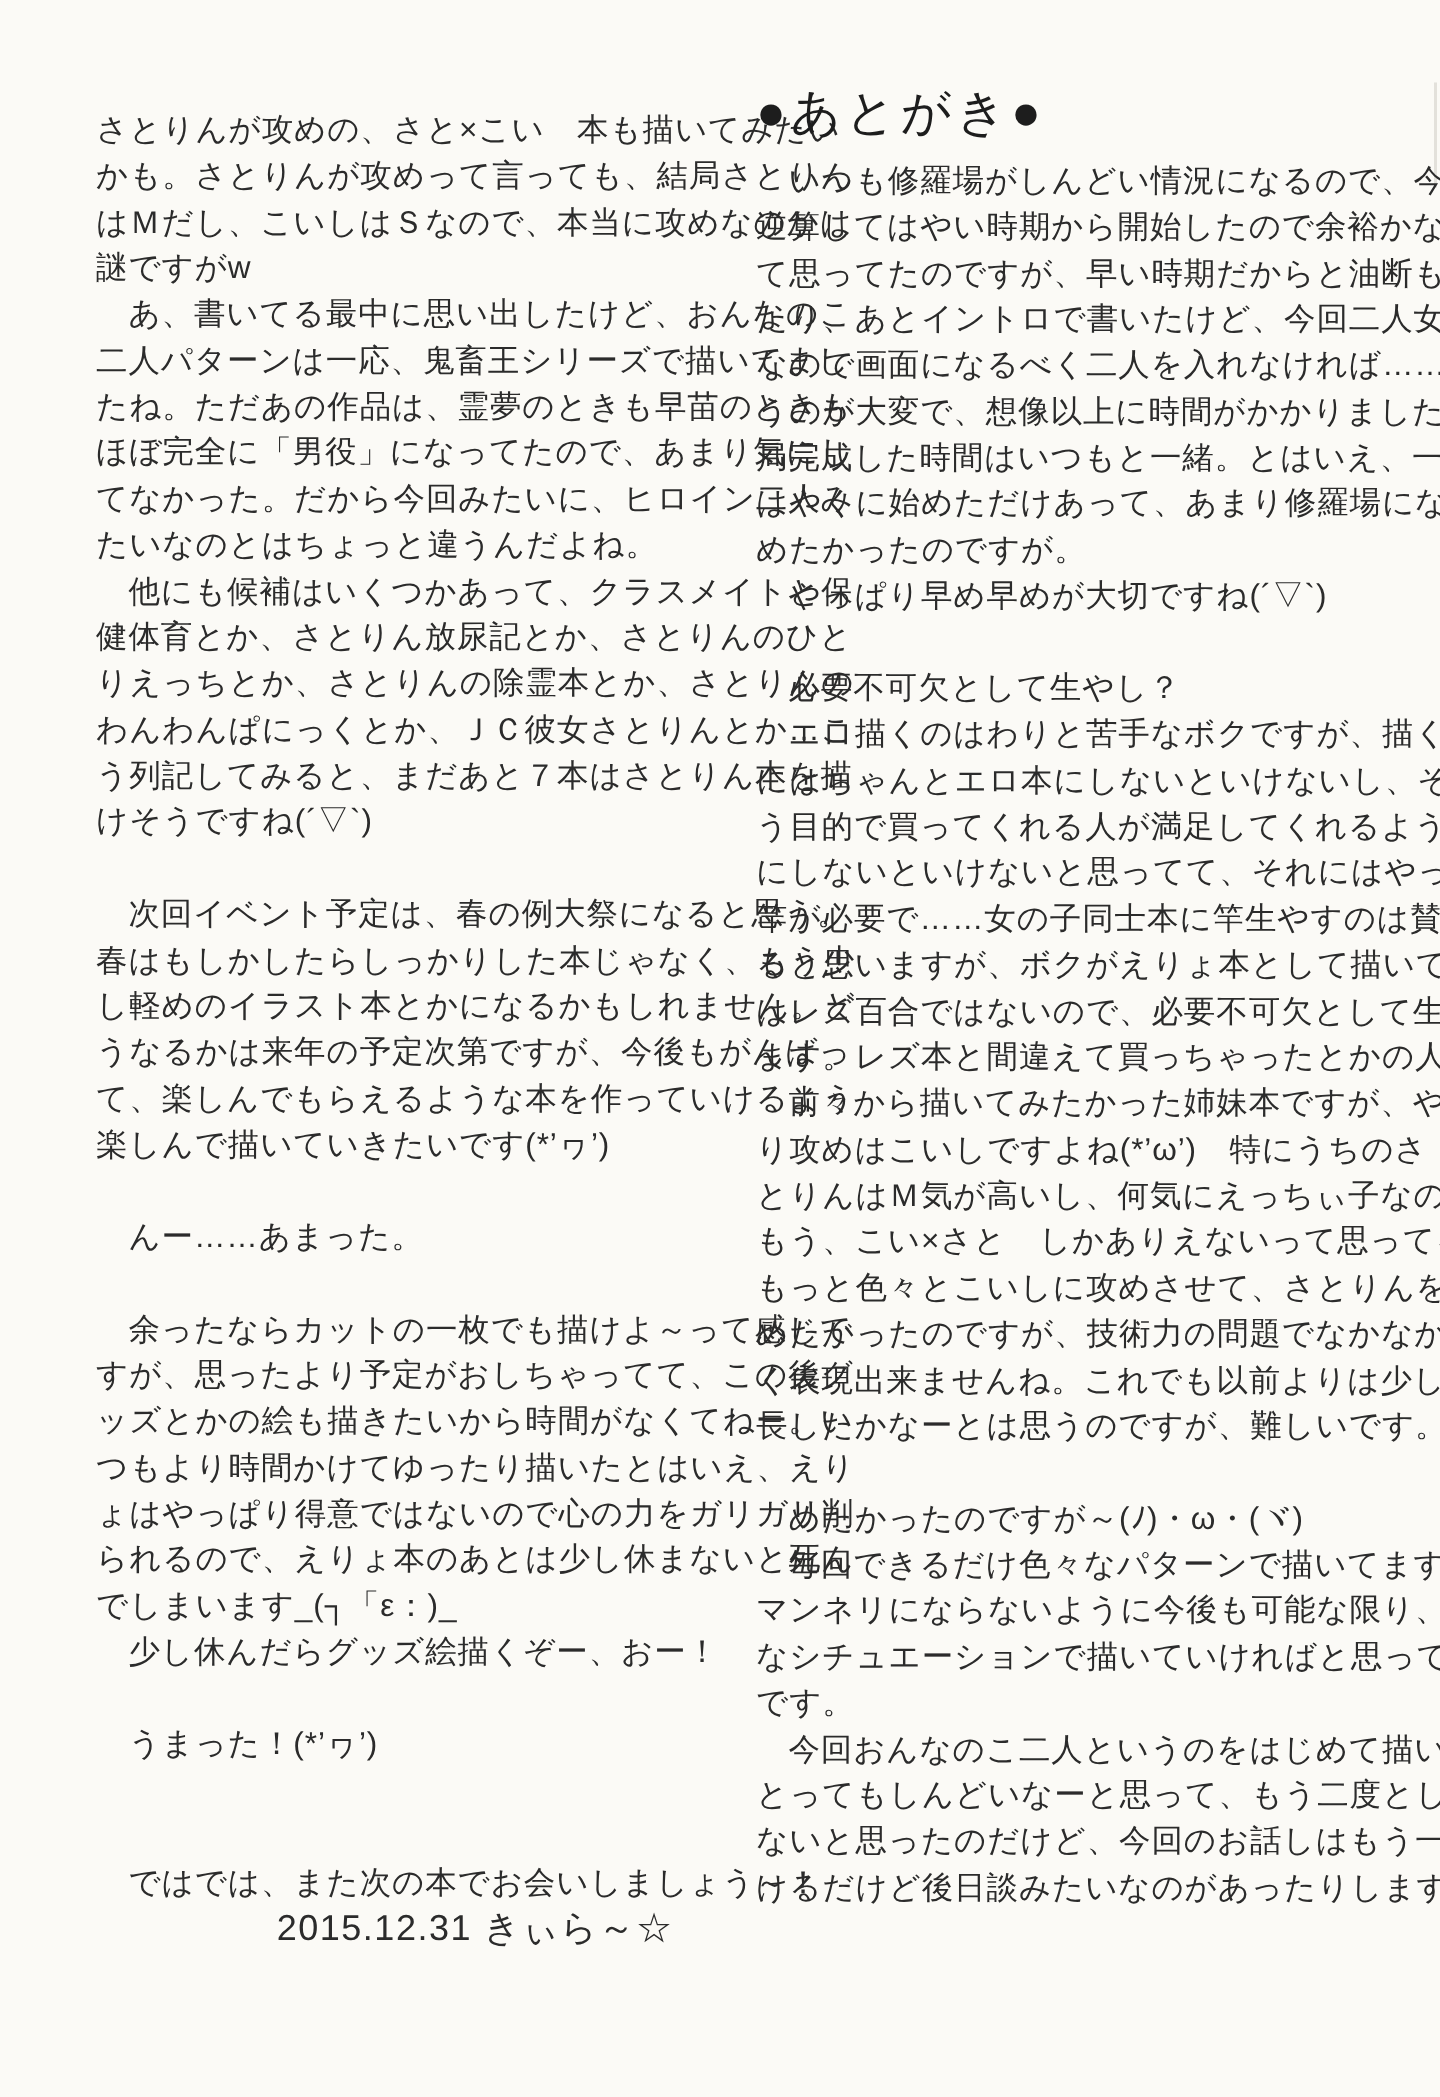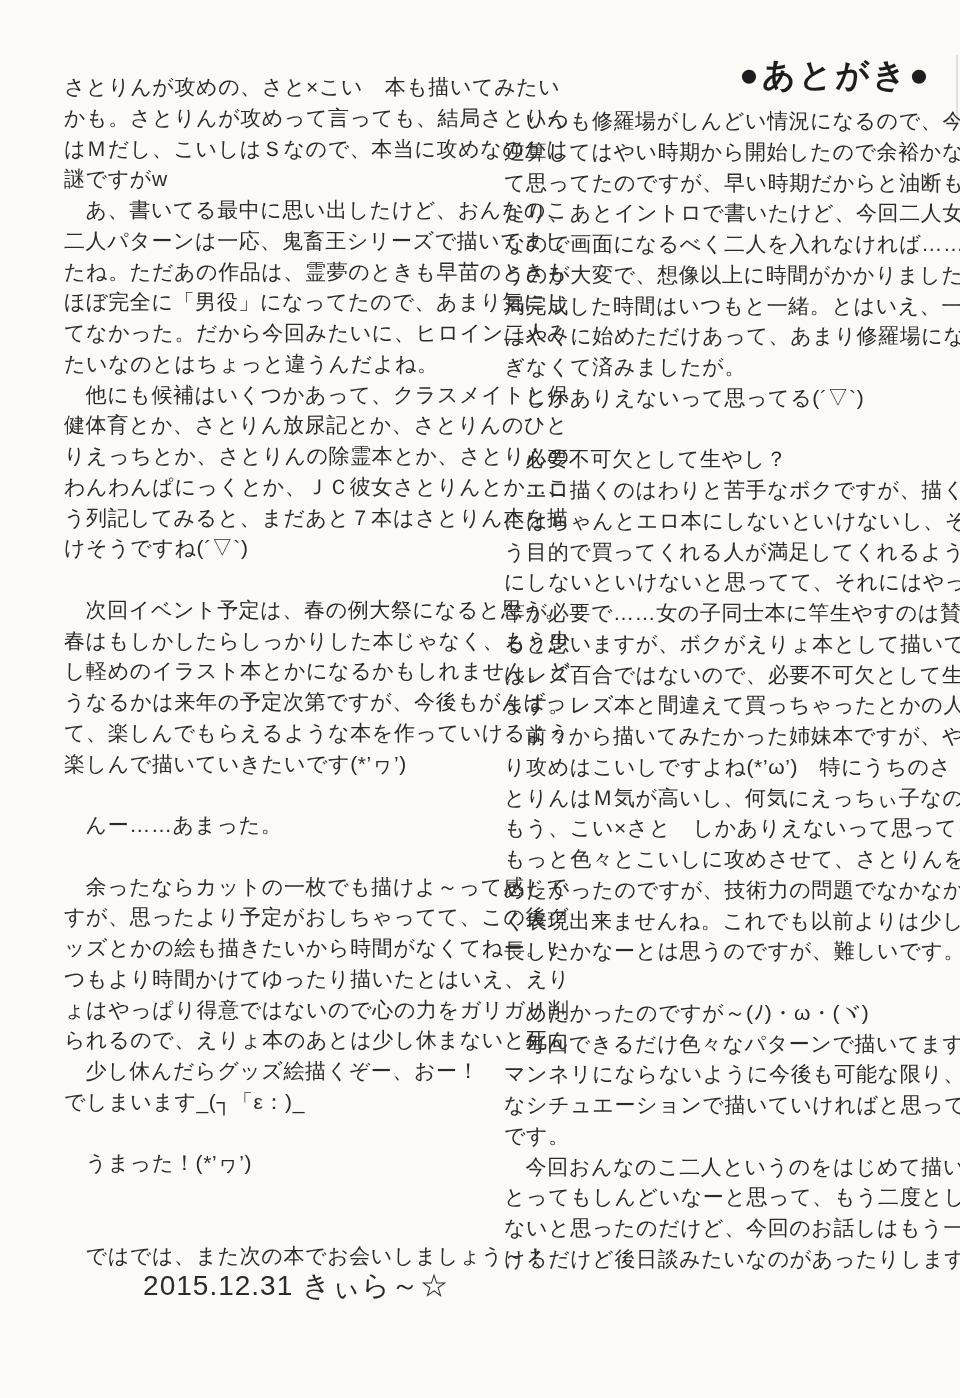--- a/index.html
+++ b/index.html
@@ -20,39 +20,39 @@
     position: absolute; right: 2px; top: 55px;
     width: 2px; height: 70px;
     background: #d8d6d0;
     opacity: .7;
   }
   .column { position: absolute; }
   .col-left  { left: 64px;  top: 72px;  width: 421px; }
   .col-right { left: 504px; top: 50px;  width: 428px; }
   .afterword-header {
     font-size: 33px;
-    font-weight: bold;
+    font-weight: normal;
     letter-spacing: 3px;
-    text-align: right;
+    text-align: left;
     height: 56px;
     line-height: 50px;
     color: #1d1d1d;
   }
   .line {
     height: 30.75px;
     line-height: 30.75px;
     font-size: 21px;
     letter-spacing: 0.6px;
     white-space: pre;
     color: #2b2b2b;
   }
   .date-line {
     height: 30.75px;
     line-height: 30.75px;
-    font-size: 28px;
+    font-size: 24px;
     letter-spacing: 1px;
     text-align: right;
     padding-right: 36px;
     color: #2b2b2b;
     white-space: pre;
   }
 </style>
 </head>
 <body>
 
@@ -86,44 +86,44 @@
         <div class="line">楽しんで描いていきたいです(*’ヮ’)</div>
         <div class="line">&nbsp;</div>
         <div class="line">　んー……あまった。</div>
         <div class="line">&nbsp;</div>
         <div class="line">　余ったならカットの一枚でも描けよ～って感じで</div>
         <div class="line">すが、思ったより予定がおしちゃってて、この後グ</div>
         <div class="line">ッズとかの絵も描きたいから時間がなくてねー。い</div>
         <div class="line">つもより時間かけてゆったり描いたとはいえ、えり</div>
         <div class="line">ょはやっぱり得意ではないので心の力をガリガリ削</div>
         <div class="line">られるので、えりょ本のあとは少し休まないと死ん</div>
+        <div class="line">でしまいます_(┐「ε：)_</div>
         <div class="line">　少し休んだらグッズ絵描くぞー、おー！</div>
-        <div class="line">でしまいます_(┐「ε：)_</div>
         <div class="line">&nbsp;</div>
         <div class="line">　うまった！(*’ヮ’)</div>
         <div class="line">&nbsp;</div>
         <div class="line">&nbsp;</div>
         <div class="line">　ではでは、また次の本でお会いしましょう～！</div>
       </div>
     <div class="date-line">2015.12.31 きぃら～☆</div>
   </div>
 
   <div class="column col-right">
     <div class="afterword-header">●あとがき●</div>
     <div>
         <div class="line">　いつも修羅場がしんどい情況になるので、今回は</div>
         <div class="line">逆算してはやい時期から開始したので余裕かな～っ</div>
         <div class="line">て思ってたのですが、早い時期だからと油断もあっ</div>
         <div class="line">たり、あとイントロで書いたけど、今回二人女の子</div>
         <div class="line">なので画面になるべく二人を入れなければ……とい</div>
         <div class="line">うのが大変で、想像以上に時間がかかりました。結</div>
         <div class="line">局完成した時間はいつもと一緒。とはいえ、一ヶ月</div>
         <div class="line">はやくに始めただけあって、あまり修羅場になりす</div>
-        <div class="line">ぎなくて済みましたが。</div>
-        <div class="line">　しかありえないって思ってる(´▽`)</div>
+        <div class="line">めたかったのですが。</div>
+        <div class="line">　やっぱり早め早めが大切ですね(´▽`)</div>
         <div class="line">&nbsp;</div>
         <div class="line">　必要不可欠として生やし？</div>
         <div class="line">　エロ描くのはわりと苦手なボクですが、描くから</div>
         <div class="line">にはちゃんとエロ本にしないといけないし、そうい</div>
         <div class="line">う目的で買ってくれる人が満足してくれるような物</div>
         <div class="line">にしないといけないと思ってて、それにはやっぱり</div>
         <div class="line">竿が必要で……女の子同士本に竿生やすのは賛否あ</div>
         <div class="line">ると思いますが、ボクがえりょ本として描いてるの</div>
         <div class="line">はレズ百合ではないので、必要不可欠として生やし</div>
         <div class="line">ます。レズ本と間違えて買っちゃったとかの人ごめ</div>

